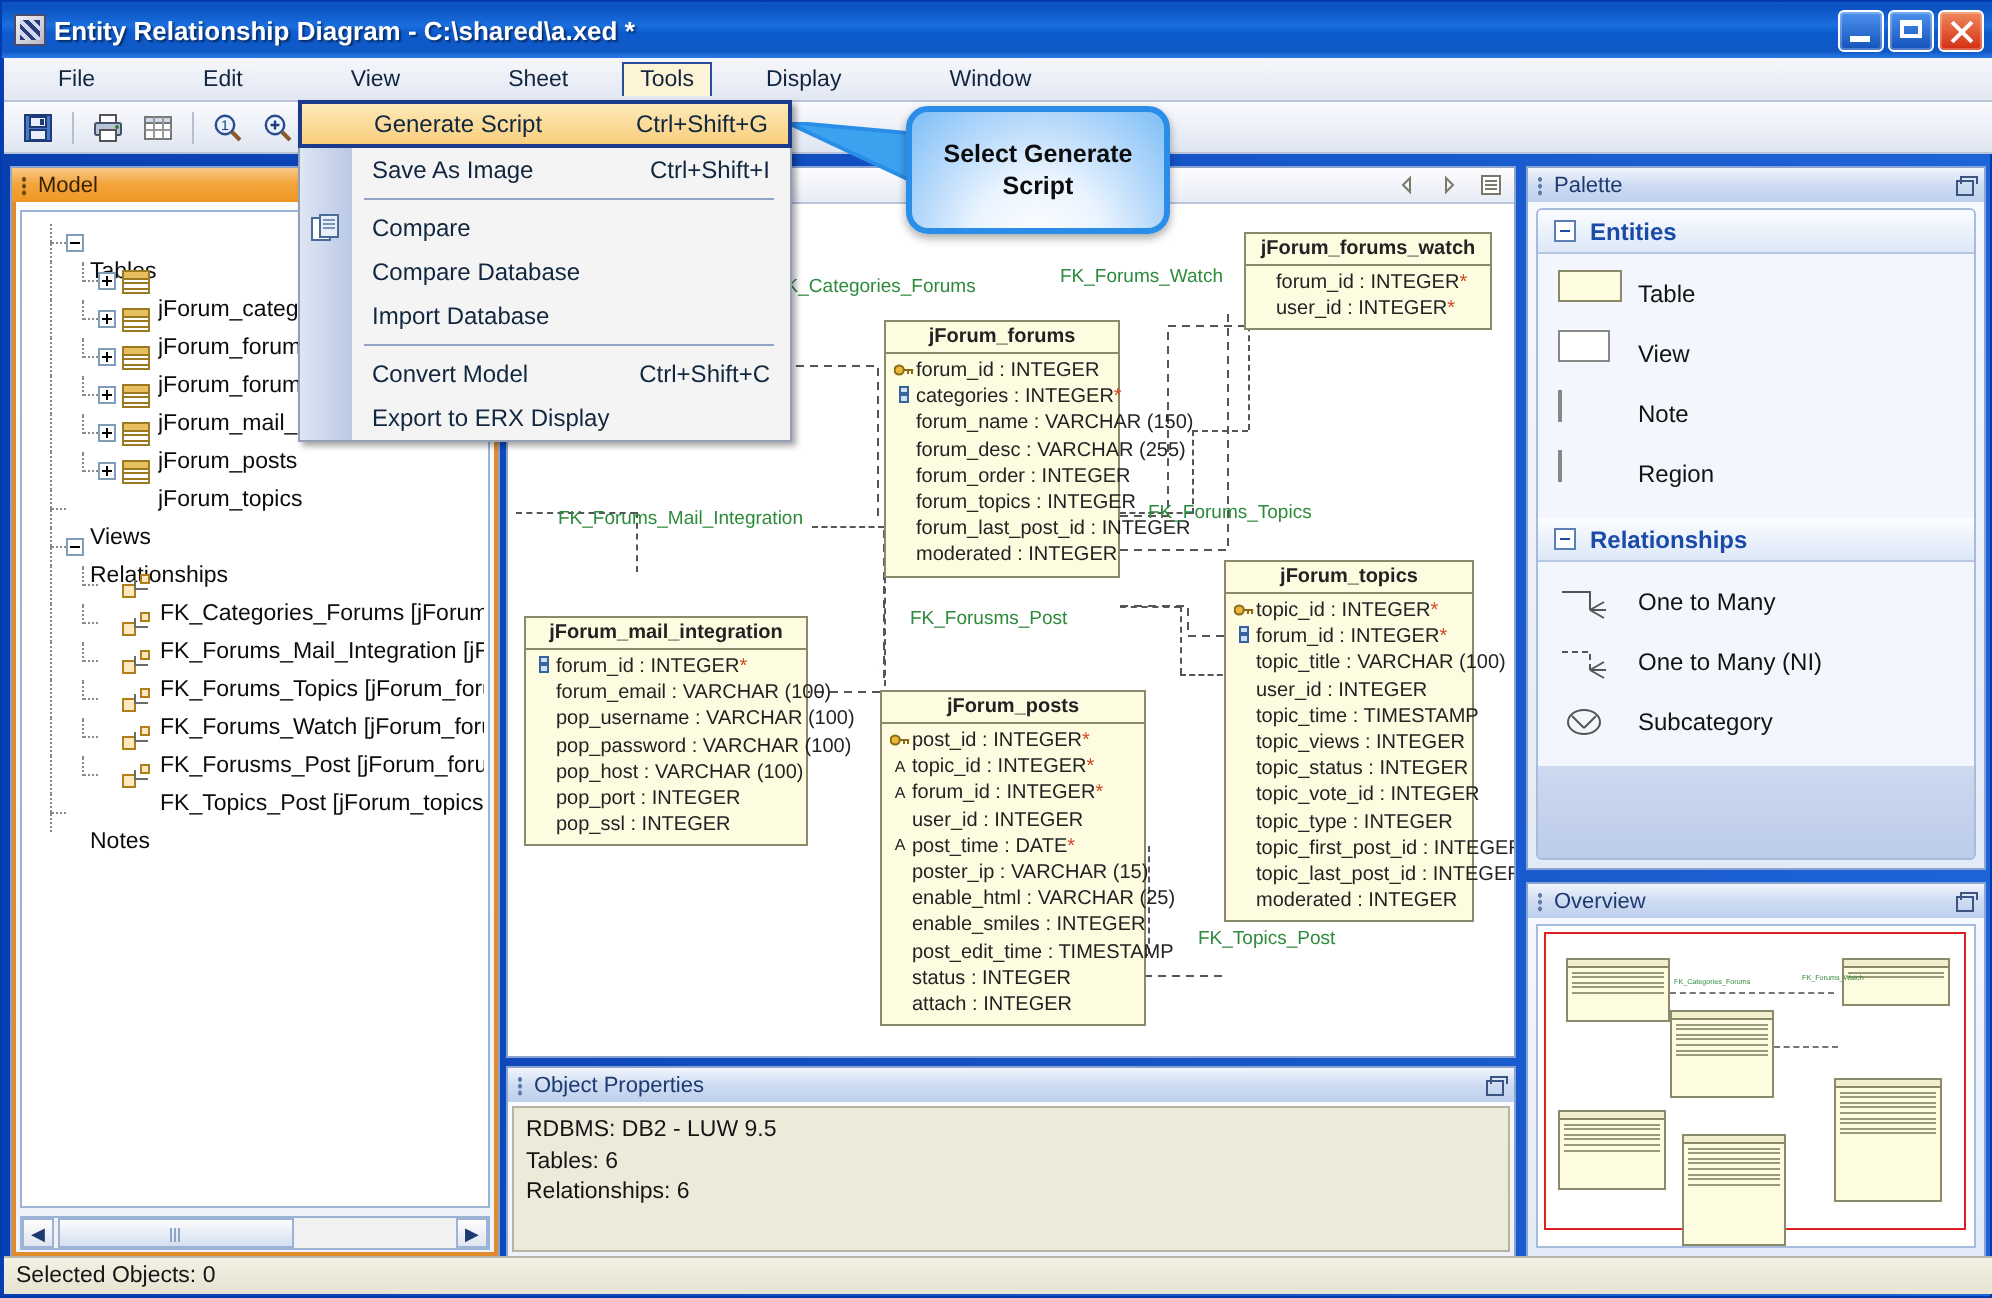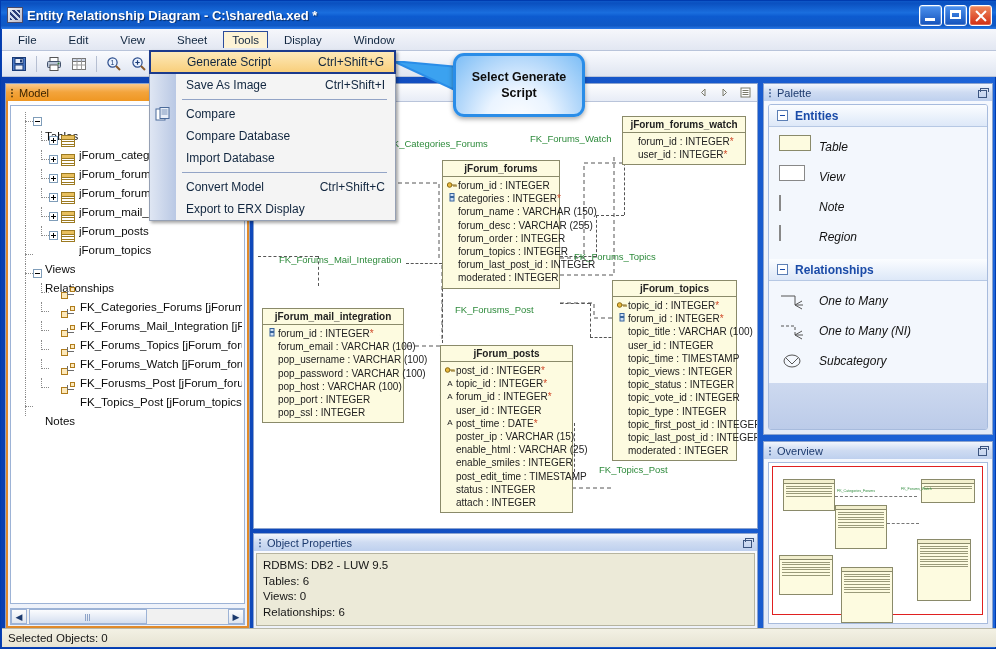--- a/index.html
+++ b/index.html
@@ -35,21 +35,21 @@
   .wbtn i{position:absolute;display:block;}
   .wbtn.min i{left:5px;bottom:4px;width:10px;height:3px;background:#fff;}
   .wbtn.max i{left:5px;top:4px;width:11px;height:9px;border:2px solid #fff;border-top-width:3px;}
   .wbtn.close i{left:10px;top:3px;width:2px;height:14px;background:#fff;}
   .wbtn.close i.a{transform:rotate(45deg);} .wbtn.close i.b{transform:rotate(-45deg);}
 
   
   .menubar{position:absolute;left:1px;top:28px;width:994px;height:22px;
     background:linear-gradient(to bottom,#f6f7fb,#e2e7f2); display:flex;align-items:center;
     border-bottom:1px solid #b9c4da;}
-  .menu-item{padding:3px 16px;color:#11263f;font-size:11.5px;white-space:nowrap;}
+  .menu-item{padding:3px 27px;color:#11263f;font-size:11.5px;white-space:nowrap;}
   .menu-item.open{background:#fdf3d6;border:1px solid #2b4c9b;border-bottom:none;padding:2px 8px;
      position:relative;z-index:60;}
 
   
   .toolbar{position:absolute;left:1px;top:50px;width:994px;height:26px;
     background:linear-gradient(to bottom,#fafbfe,#dfe5f1);border-bottom:1px solid #b9c4da;
     display:flex;align-items:center;padding-left:6px;gap:3px;}
   .tb-btn{width:22px;height:21px;display:flex;align-items:center;justify-content:center;}
   .tb-sep{width:1px;height:16px;background:#b6bfd2;margin:0 3px;}
   .tb-ico{width:16px;height:16px;display:block;}
@@ -155,21 +155,21 @@
   #palette-dock{left:762px;top:82px;width:230px;height:352px;border:1px solid #8ba3cf;
      background:linear-gradient(to bottom,#f6f9fe,#e3eaf7);}
   .pal-body{position:absolute;left:4px;top:20px;right:4px;bottom:4px;
      background:linear-gradient(to bottom,#eef3fc,#dbe5f6);border:1px solid #a7bbdd;border-radius:3px;
      overflow:hidden;}
   .pal-group-head{display:flex;align-items:center;height:22px;padding-left:8px;gap:7px;
      background:linear-gradient(to bottom,#fbfdff,#dde8f8);border-bottom:1px solid #b6c8e4;
      color:#1a4ba8;font-weight:bold;font-size:12px;}
   .collapse{width:11px;height:11px;border:1px solid #5c7fb5;background:#fff;position:relative;}
   .collapse:before{content:"";position:absolute;left:2px;top:4px;width:5px;height:1px;background:#1a4ba8;}
-  .pal-list{background:#f3f7fd;padding:5px 0 7px;font-style:italic;}
+  .pal-list{background:#f3f7fd;padding:5px 0 7px;}
   .pal-item{display:flex;align-items:center;height:30px;padding-left:10px;gap:12px;font-size:12px;color:#121212;}
   .pi-ico{width:28px;height:22px;flex:0 0 auto;position:relative;}
   .mini-tbl{width:28px;height:22px;border:1px solid #8a8a6a;background:#fdfbe0;position:relative;overflow:hidden;}
   .mini-tbl .mh{height:4px;background:#d9d9d9;border-bottom:1px solid #8a8a6a;}
   .mini-tbl .ml{height:1px;background:#b5a96e;margin:2px 3px 0;}
   .mini-view{width:28px;height:22px;border:1px solid #888;background:#fff;overflow:hidden;}
   .mini-view .mh{height:4px;background:#d9d9d9;border-bottom:1px solid #888;}
   .mini-view .ml{height:1px;background:#9a9a9a;margin:2px 3px 0;}
   .mini-note{width:28px;height:22px;border:1px solid #888;background:#fff;}
   .mini-note .mh{height:4px;background:#d9d9d9;border-bottom:1px solid #888;}
@@ -700,21 +700,20 @@
 
   <div class="panel" id="props-dock">
     <div class="panel-head blue">
       <span class="grip bl"></span>
       <span>Object Properties</span>
       <span class="panel-restore"></span>
     </div>
     <div class="body">
       <div>RDBMS: DB2 - LUW 9.5</div>
       <div>Tables: 6</div>
-      <div>Views: 0</div>
       <div>Relationships: 6</div>
     </div>
   </div>
 
   <div class="panel" id="palette-dock">
     <div class="panel-head blue">
       <span class="grip bl"></span>
       <span>Palette</span>
       <span class="panel-restore"></span>
     </div>

